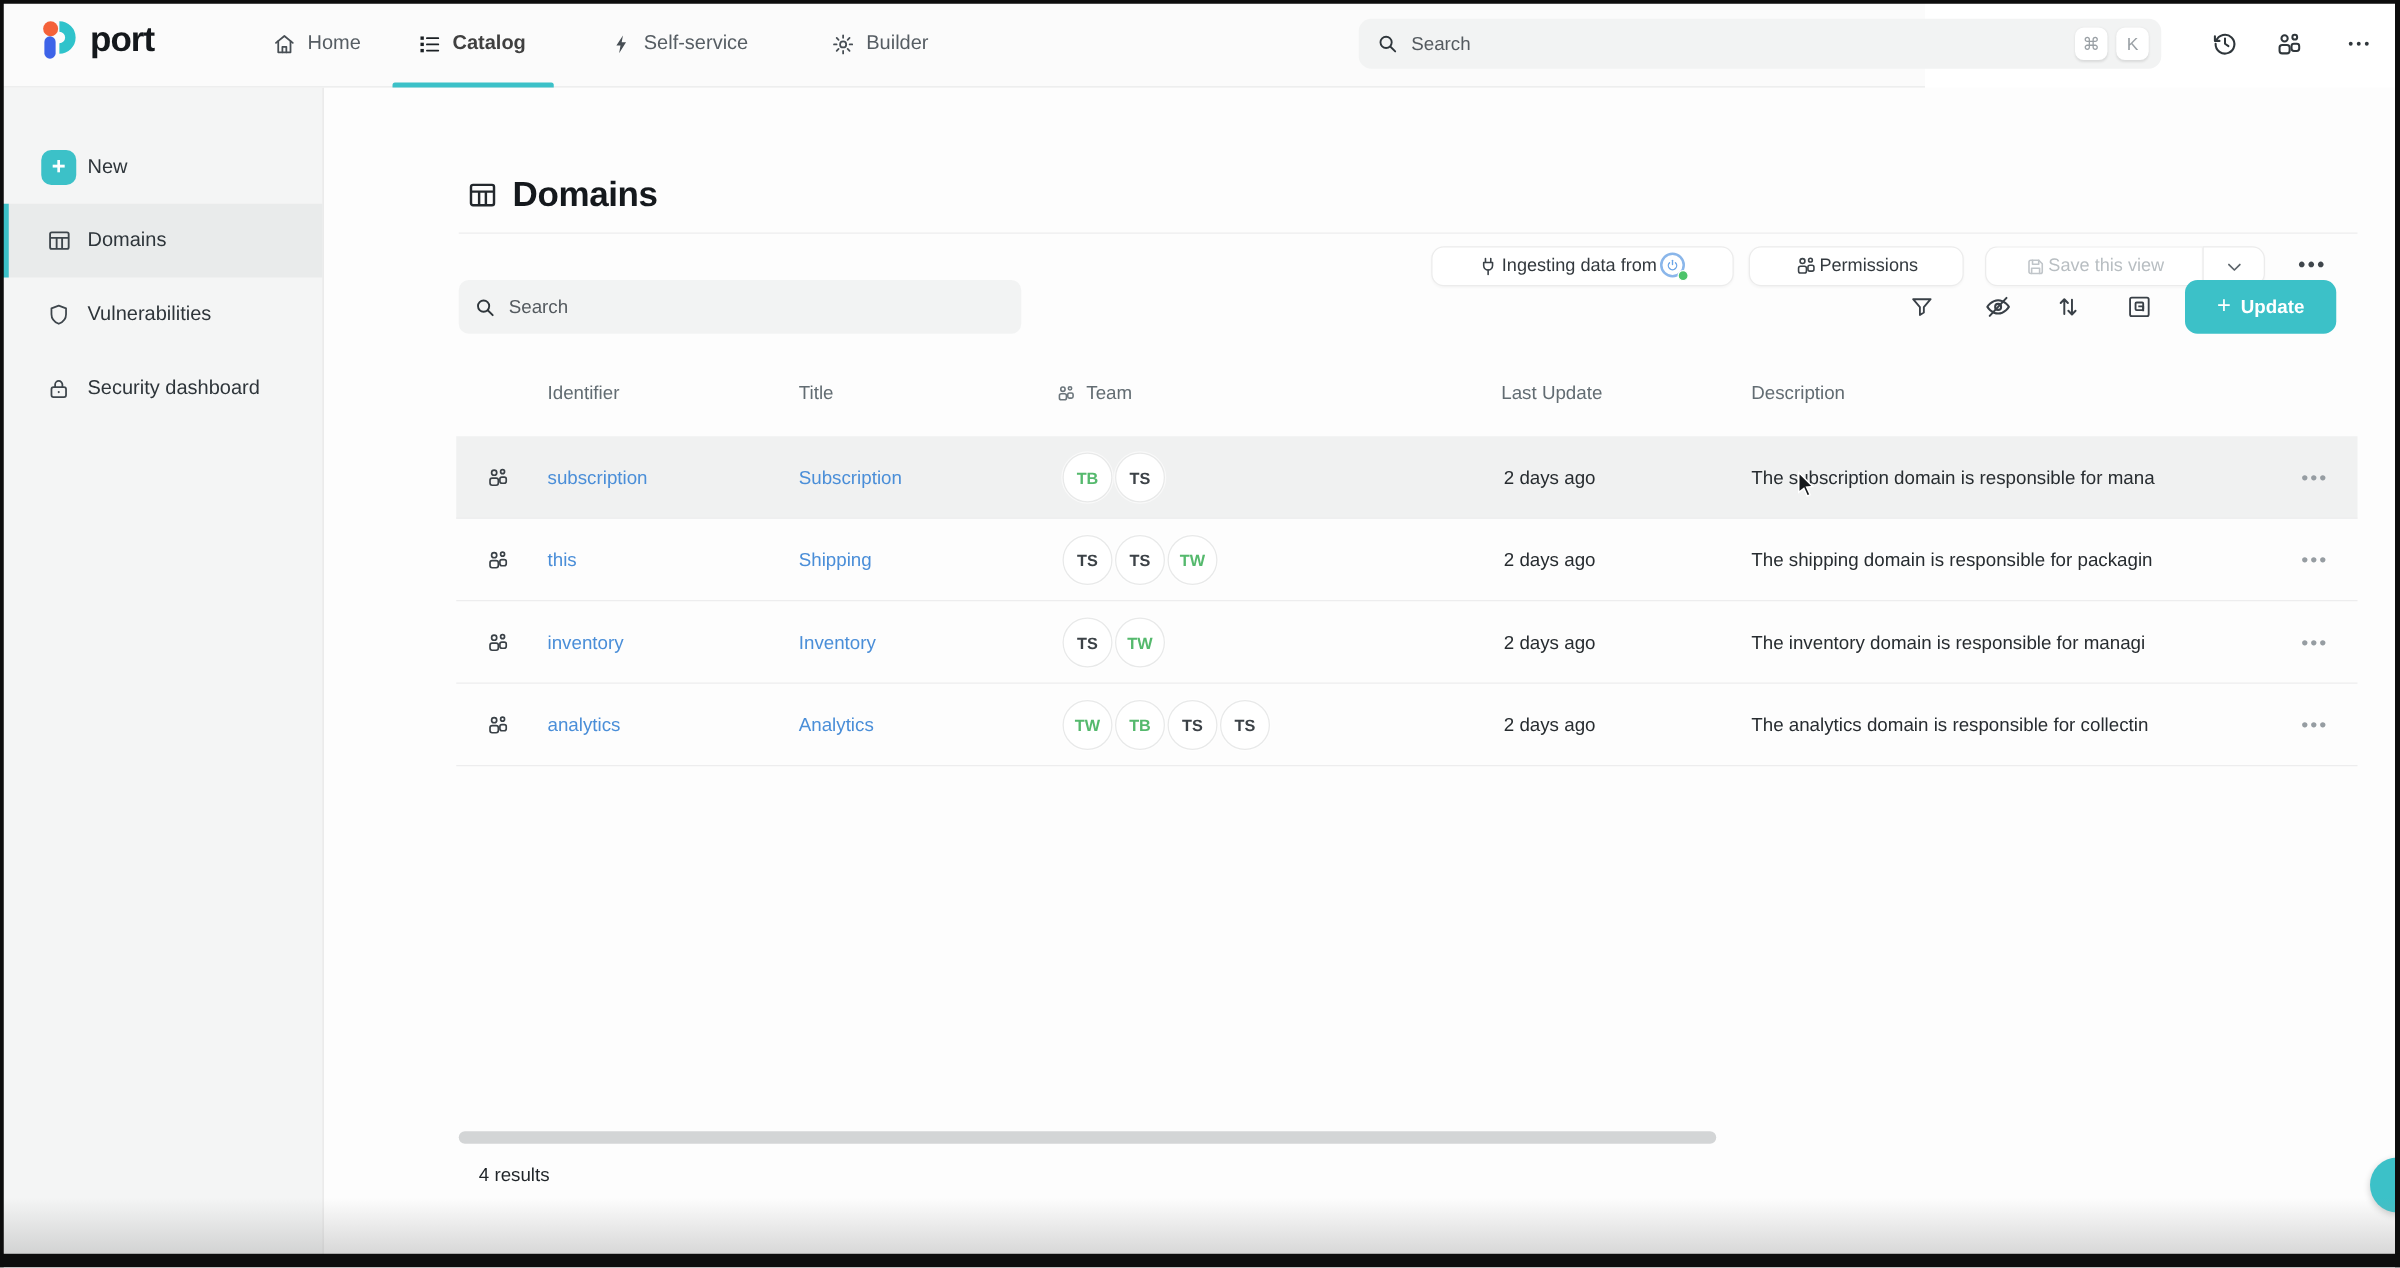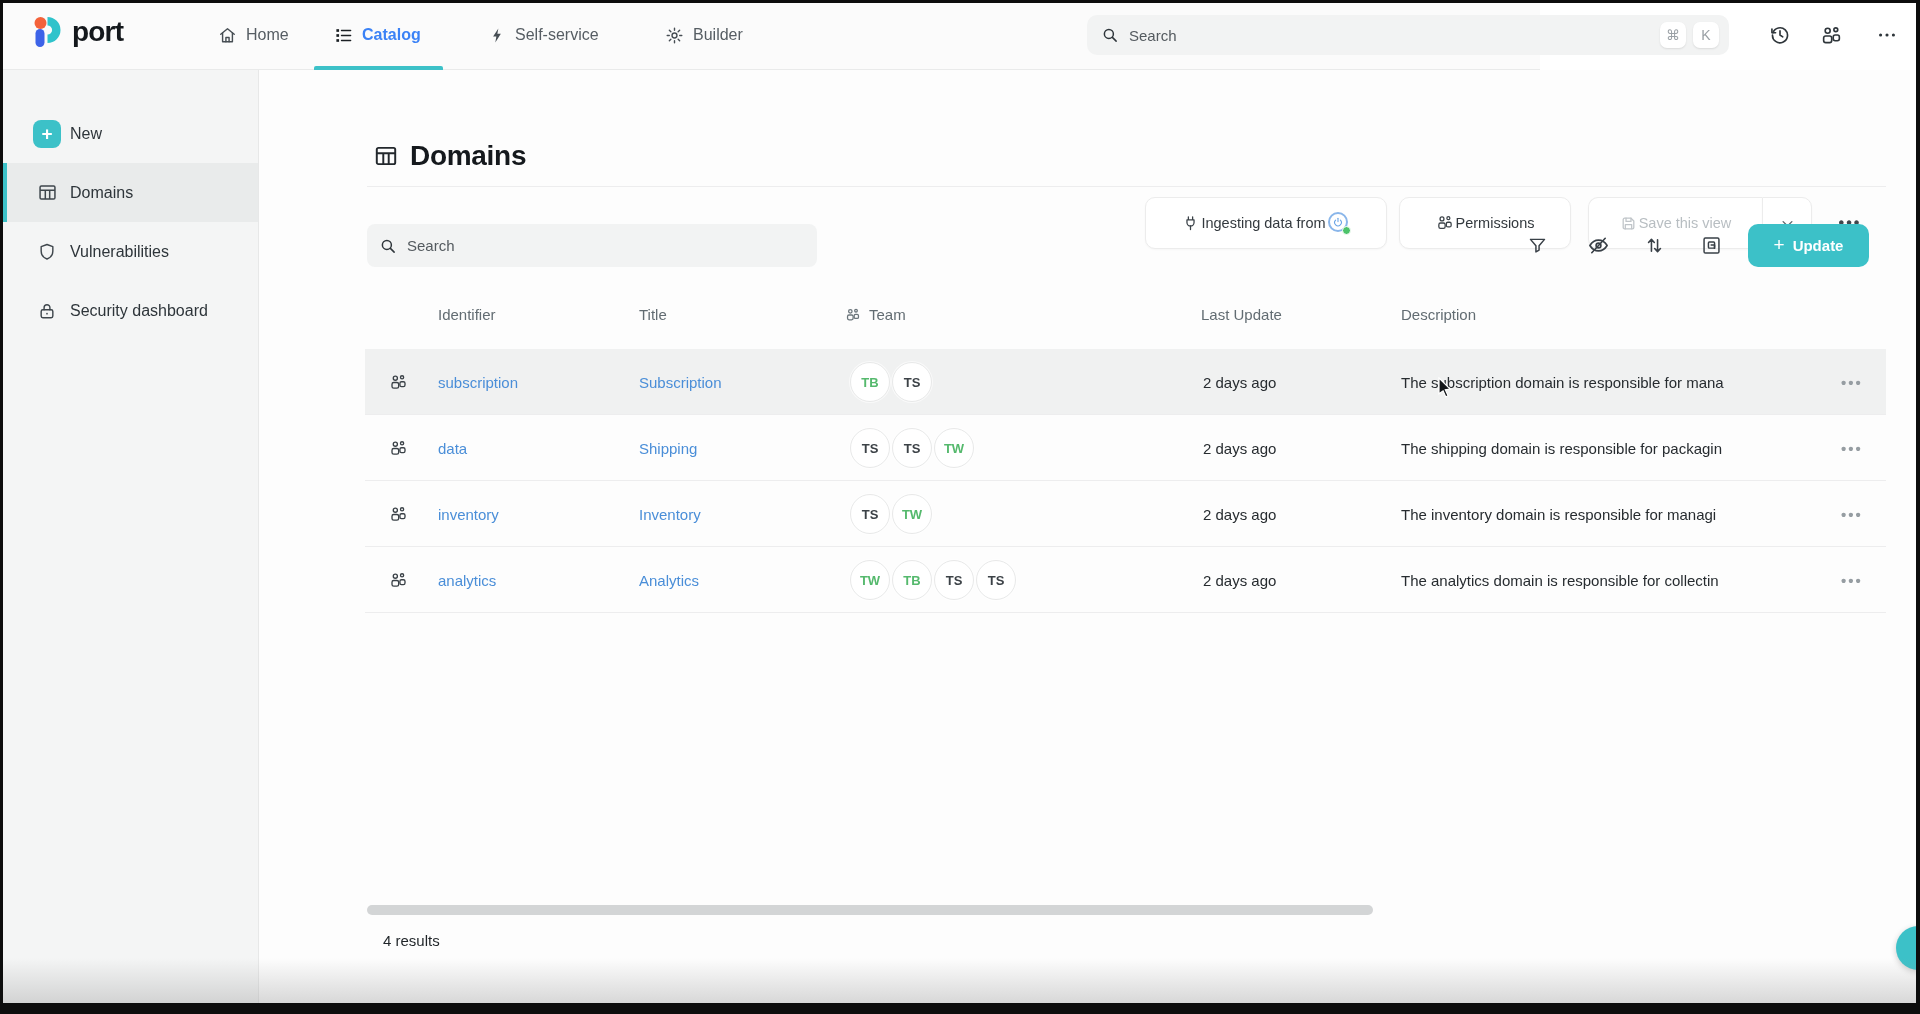--- a/index.html
+++ b/index.html
@@ -26,21 +26,21 @@
     background:linear-gradient(to bottom, rgba(190,190,190,0), rgba(160,160,160,.40));pointer-events:none;}
 
   
   .topnav{position:absolute;left:0;top:0;width:1540px;height:70px;background:var(--navbar-bg);
     border-bottom:1px solid var(--border);z-index:10;}
   .brand{position:absolute;left:30px;top:14px;display:flex;align-items:center;gap:6px;}
   .brand-text{font-size:28px;font-weight:800;letter-spacing:-0.8px;color:#14181c;}
   .nav-tab{position:absolute;top:0;height:70px;display:flex;align-items:center;gap:9px;
     font-size:16px;color:#565d63;cursor:pointer;}
   .nav-tab .ti{color:#474e54;}
-  .nav-tab.active{color:#3b82f6;font-weight:600;}
+  .nav-tab.active{color:#404040;font-weight:600;}
   .nav-tab.active .ti{color:#1b2024;}
   .nav-tab.active::after{content:"";position:absolute;left:-20px;right:-22px;bottom:0;height:4px;
     background:var(--accent);border-radius:2px 2px 0 0;}
   .nav-search{position:absolute;left:1087px;top:15px;width:642px;height:40px;background:#f2f3f3;
     border-radius:10px;display:flex;align-items:center;padding:0 10px 0 14px;}
   .nav-search input{flex:1;border:none;outline:none;background:transparent;font-size:15px;
     color:#30363b;margin-left:10px;font-family:inherit;}
   .nav-search input::placeholder{color:#545a5f;opacity:1;}
   .key{width:26px;height:26px;border-radius:7px;background:#fff;box-shadow:0 1px 2px rgba(0,0,0,.10);
     display:flex;align-items:center;justify-content:center;font-size:14px;color:#9aa0a5;margin-left:7px;}
@@ -57,21 +57,21 @@
   .side-item.selected::before{content:"";position:absolute;left:0;top:0;bottom:0;width:7px;background:var(--accent);}
   .newbox{width:28px;height:28px;border-radius:8px;background:var(--accent);display:flex;
     align-items:center;justify-content:center;color:#fff;font-size:19px;font-weight:700;line-height:1;}
 
   
   .main{position:absolute;left:259px;top:70px;width:1661px;height:934px;background:#fdfdfd;}
   .page-title-row{position:absolute;left:114px;top:64px;height:44px;display:flex;align-items:center;gap:11px;}
   .page-title-row .ti{color:#23282d;}
   .page-title{font-size:28px;font-weight:700;color:#15191d;letter-spacing:-0.3px;}
 
-  .hbtn{position:absolute;top:127px;height:52px;background:#fff;border:1px solid #ececec;border-radius:10px;
+  .hbtn{position:absolute;top:127px;height:32px;background:#fff;border:1px solid #ececec;border-radius:10px;
     display:flex;align-items:center;justify-content:center;gap:2px;font-size:14.5px;color:#33393e;
     box-shadow:0 1px 2px rgba(0,0,0,.03);cursor:pointer;}
   .hbtn .bi{color:#3b4248;}
   .integration{position:relative;width:22px;height:22px;}
   .integration .circ{width:20px;height:20px;border-radius:50%;border:2px solid #8ab6ea;display:flex;
     align-items:center;justify-content:center;color:#6aa4e6;}
   .integration .dot{position:absolute;right:-1px;bottom:-1px;width:9px;height:9px;border-radius:50%;
     background:#4cc36a;border:1.5px solid #fff;}
   .save-btn{color:var(--disabled);border-radius:10px 0 0 10px;border-right:none;}
   .save-btn .bi{color:#c0c5c9;}
@@ -407,21 +407,21 @@
   </div>
       <div class="trow">
     <span class="cell c-icon">
       <svg width="19" height="19" viewBox="0 0 24 24" fill="none" stroke="currentColor" stroke-width="1.7" stroke-linecap="round" stroke-linejoin="round">
         <circle cx="8" cy="6.5" r="2.6"></circle>
             <circle cx="16.5" cy="5.5" r="2"></circle>
         <rect x="3.8" y="12" width="8.4" height="7.2" rx="2.2"></rect>
             <rect x="13.8" y="11" width="6.4" height="6.2" rx="2"></rect>
       </svg>
     </span>
-    <span class="cell c-ident link">data</span>
+    <span class="cell c-ident link">this</span>
     <span class="cell c-title link">Shipping</span>
     <span class="cell c-team">
           <span class="badge dark">TS</span>
           <span class="badge dark">TS</span>
           <span class="badge green">TW</span>
         </span>
     <span class="cell c-last">2 days ago</span>
     <span class="cell c-desc">The shipping domain is responsible for packagin</span>
     <span class="cell c-menu">•••</span>
   </div>

